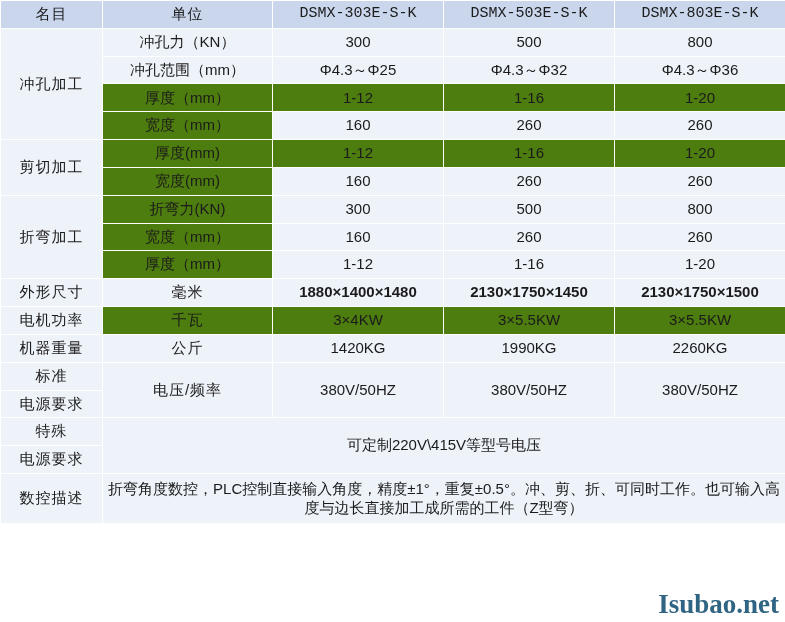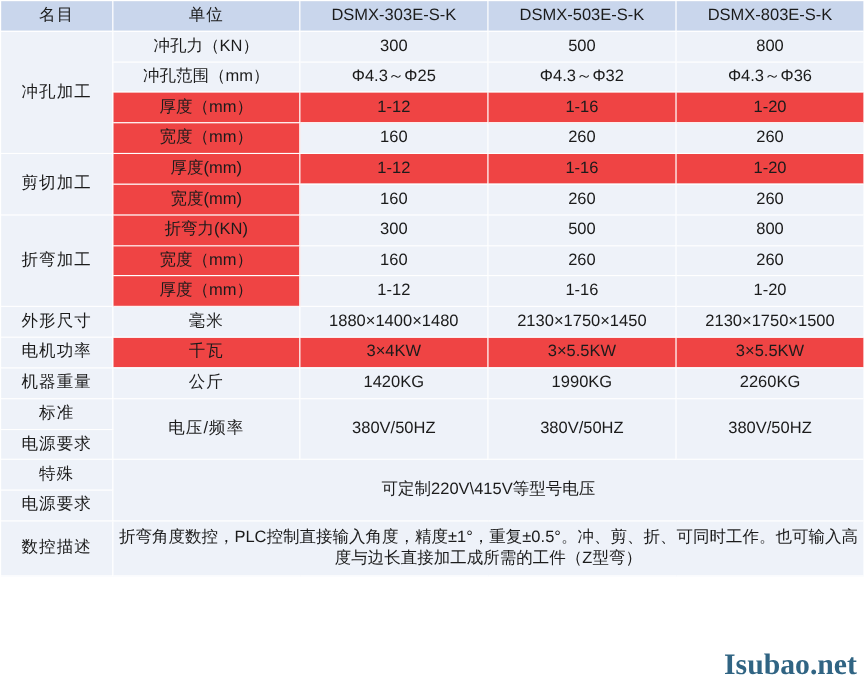--- a/index.html
+++ b/index.html
@@ -38,46 +38,47 @@
   col.c4 { width: 171px; }
 
   .hdr {
     background: #c9d6ec;
     font-size: 20px;
     font-weight: normal;
     color: #13223c;
     letter-spacing: 1px;
   }
   .hdr-model {
-    font-family: Liberation Sans, sans-serif;
+    font-family: Liberation Mono, monospace;
     font-size: 19px;
     letter-spacing: 0px;
     margin-top: 40px;
   }
   
   .lite { background: #eef2f9; }
-  .dark { background: #ef4444; }
+  .dark { background: #4d7c0f; }
   .labelcell {
     background: #eef2f9;
     font-size: 19px;
     letter-spacing: 1px;
   }
   .sub {
     font-size: 16px;
   }
   .unitcell {
     font-size: 19px;
     letter-spacing: 1px;
   }
   .numcell {
     font-size: 17px;
     margin-top: 27px;
   }
   .dimcell {
     font-size: 17px;
+    font-weight: bold;
   }
   .spec-note {
     font-size: 18px;
     line-height: 1.5;
     padding: 6px 14px;
     text-align: center;
   }
   .cnc-desc {
     font-size: 17px;
     line-height: 1.7;

